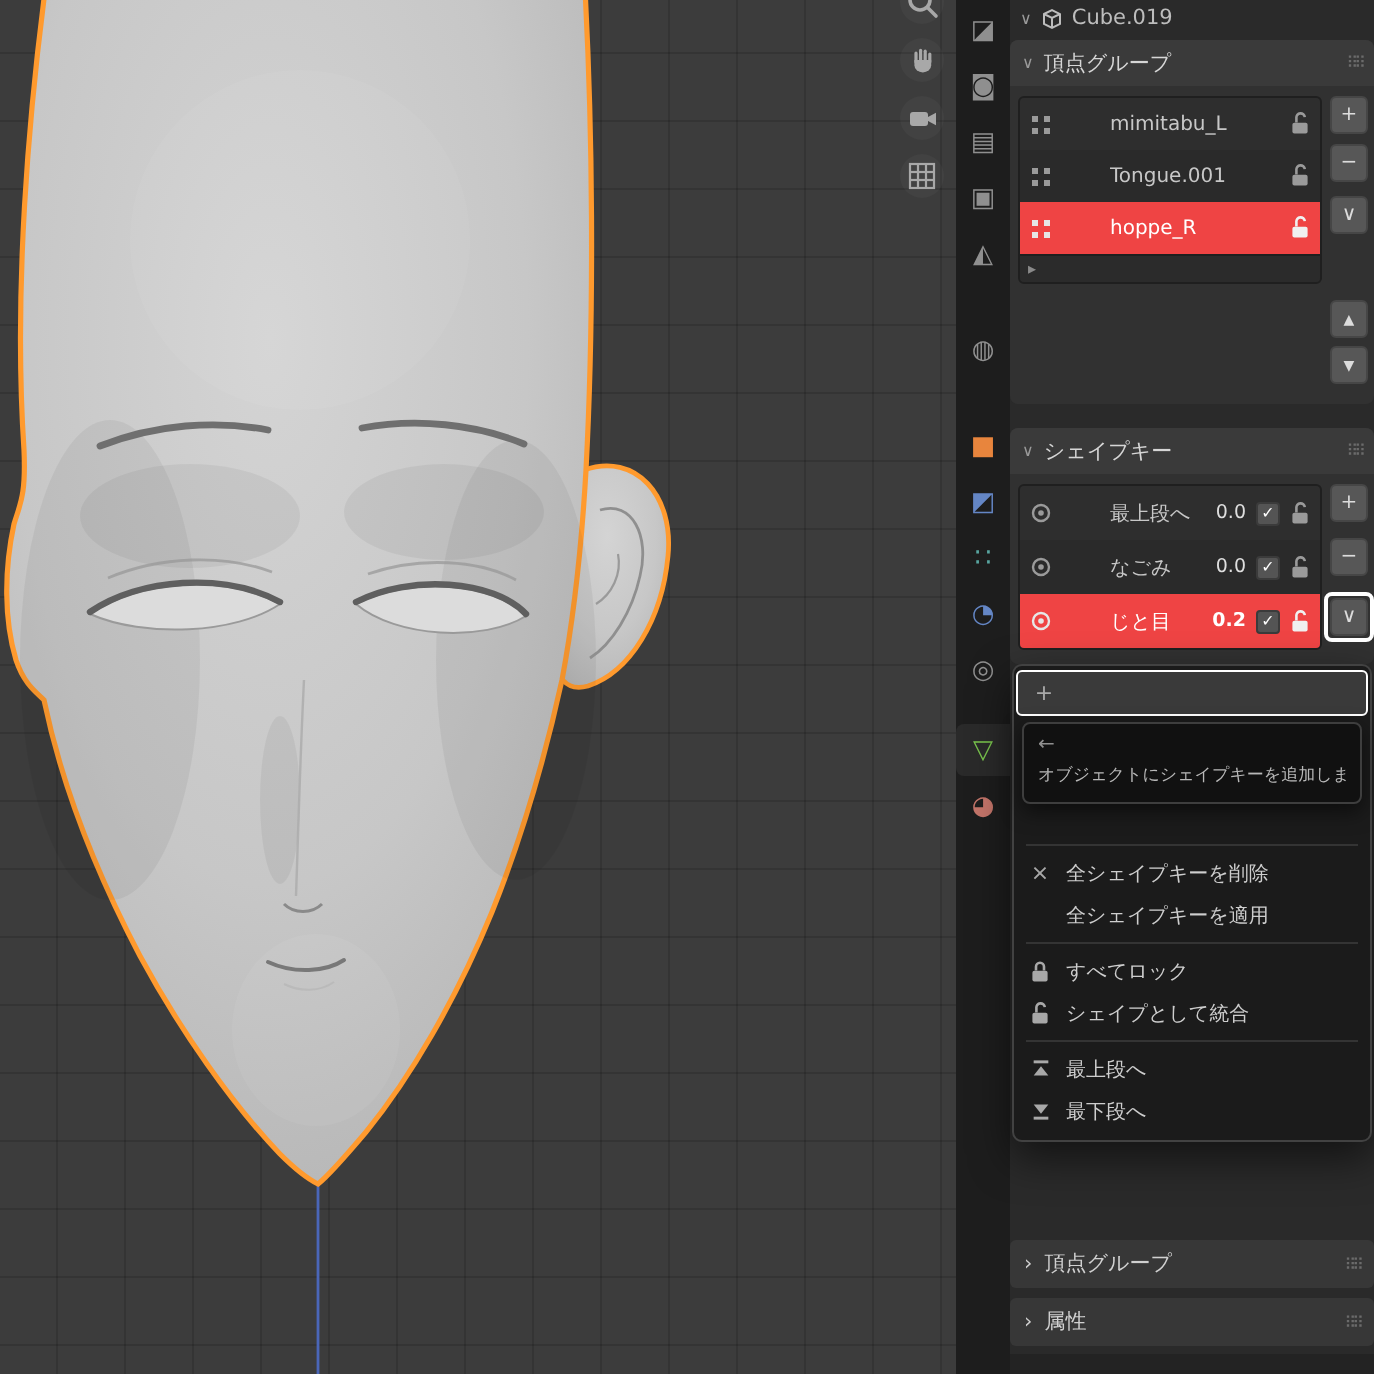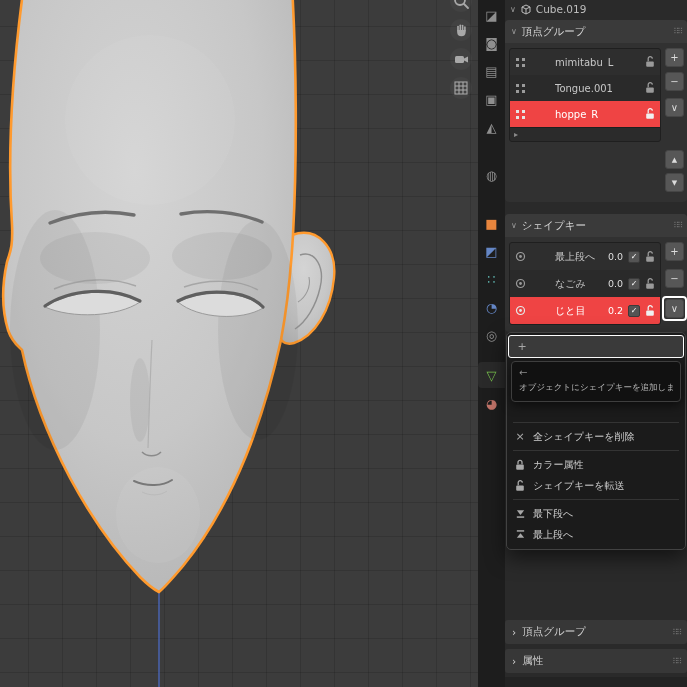--- a/index.html
+++ b/index.html
@@ -54,21 +54,21 @@
   .lrow.sel{background:#ef4444;color:#fff;justify-content:space-between;}
   .rname{flex:1;white-space:nowrap;overflow:hidden;font-size:10px;margin-left:24px;}
   .ric{color:#9a9a9a;display:flex;}
   .sel .ric{color:#e6e6e6;}
   .lock{color:#9a9a9a;display:flex;}
   .sel .lock{color:#f0f0f0;}
   .filter{height:13px;display:flex;align-items:center;padding-left:4px;background:#2b2b2b;
           border-top:1px solid #1f1f1f;color:#8a8a8a;font-size:8px;}
   .skrow{height:27px;}
   .val{width:20px;text-align:right;color:#dedede;font-size:9.5px;}
-  .sel .val{color:#fff;}
+  .sel .val{color:#fff;font-weight:bold;}
   .cb{width:12px;height:12px;background:#545454;border:1px solid #3b3b3b;border-radius:2px;
       color:#fff;font-size:8px;display:flex;align-items:center;justify-content:center;box-sizing:border-box;}
 
   .sbtn{position:absolute;left:160px;width:19px;height:19px;background:#575757;border:1px solid #464646;
         border-radius:3px;color:#dcdcdc;font-size:10px;display:flex;align-items:center;justify-content:center;
         box-sizing:border-box;}
   .sbtn.arrowbtn{font-size:7px;}
   .focusbox{position:absolute;left:157px;width:25px;height:25px;border:2px solid #fff;border-radius:4px;
             box-sizing:border-box;pointer-events:none;}
 
@@ -403,58 +403,62 @@
       </div>
       <div class="mtooltip">
         <div class="tarrow">←</div>
         <div class="ttext">オブジェクトにシェイプキーを追加します.</div>
       </div>
       <div class="msep"></div>
       <div class="mitem">
         <span class="mic">×</span>
         <span>全シェイプキーを削除</span>
       </div>
+      <div class="mitem">
+        <span class="mic"></span>
+        <span>全シェイプキーを適用</span>
+      </div>
       <div class="msep"></div>
       <div class="mitem">
         <span class="mic">
             <svg width="10" height="12" viewBox="0 0 10 12">
               <rect x="1.2" y="5.4" width="7.6" height="5.4" rx="1" fill="#a8a8a8"></rect>
               <path d="M3 5.2 V3.4 a2 2 0 0 1 4 0 V5.2" fill="none" stroke="#a8a8a8" stroke-width="1.3"></path>
             </svg>
           </span>
-        <span>カラー属性</span>
+        <span>すべてロック</span>
       </div>
       <div class="mitem">
         <span class="mic">
             <svg width="10" height="12" viewBox="0 0 10 12">
               <rect x="1.2" y="5.4" width="7.6" height="5.4" rx="1" fill="#a8a8a8"></rect>
               <path d="M3.2 5.2 V3 A2.1 2.1 0 0 1 7.4 2.6" fill="none" stroke="#a8a8a8" stroke-width="1.3"></path>
             </svg>
           </span>
-        <span>シェイプキーを転送</span>
+        <span>シェイプとして統合</span>
       </div>
       <div class="msep"></div>
+      <div class="mitem">
+        <span class="mic">
+            <svg width="11" height="11" viewBox="0 0 12 12">
+              <rect x="2" y="1.3" width="8" height="1.6" fill="#a8a8a8"></rect>
+              <path d="M6 4.5 L10 9.5 H2 Z" fill="#a8a8a8"></path>
+            </svg>
+          </span>
+        <span>最上段へ</span>
+      </div>
       <div class="mitem">
         <span class="mic">
             <svg width="11" height="11" viewBox="0 0 12 12">
               <path d="M6 7.5 L2 2.5 H10 Z" fill="#a8a8a8"></path>
               <rect x="2" y="9.1" width="8" height="1.6" fill="#a8a8a8"></rect>
             </svg>
           </span>
         <span>最下段へ</span>
       </div>
-      <div class="mitem">
-        <span class="mic">
-            <svg width="11" height="11" viewBox="0 0 12 12">
-              <rect x="2" y="1.3" width="8" height="1.6" fill="#a8a8a8"></rect>
-              <path d="M6 4.5 L10 9.5 H2 Z" fill="#a8a8a8"></path>
-            </svg>
-          </span>
-        <span>最上段へ</span>
-      </div>
     </div>
 
     <div class="cpanel" id="cp-color">
       <span class="chev">›</span>
       <span>頂点グループ</span>
       <span class="grip">⠿⠿</span>
     </div>
     <div class="cpanel" id="cp-attr">
       <span class="chev">›</span>
       <span>属性</span>

